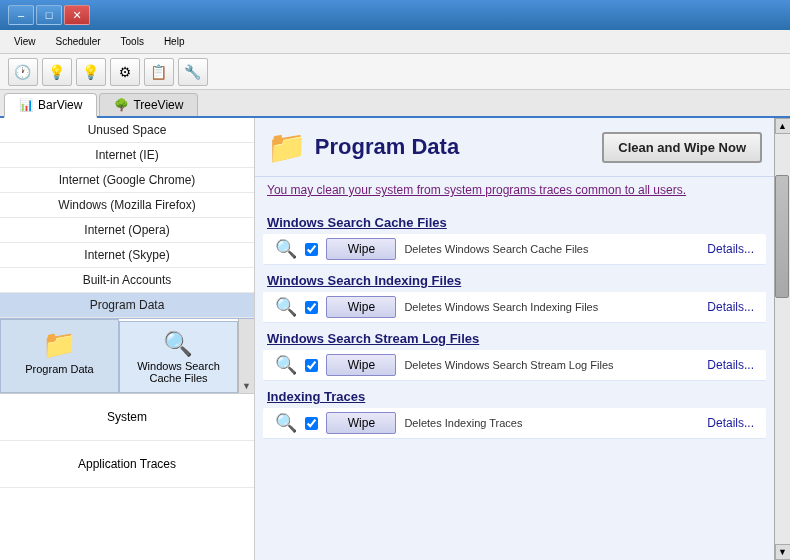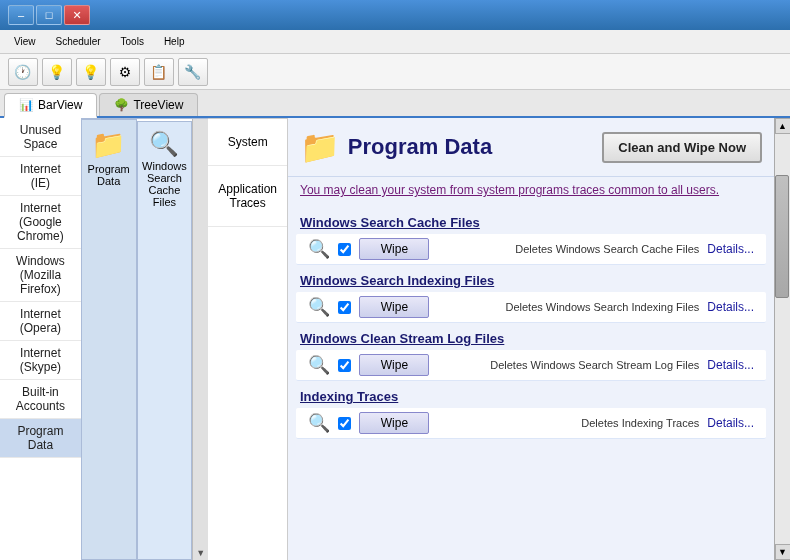--- a/index.html
+++ b/index.html
@@ -97,25 +97,25 @@
     .tab-icon { font-size: 12px; }
 
     
     .main-area {
       display: flex;
       height: calc(560px - 30px - 24px - 36px - 28px);
     }
 
     
     .left-panel {
-      width: 288px;
+      width: 255px;
       background: white;
       border-right: 1px solid #ccc;
       display: flex;
-      flex-direction: row;
+      flex-direction: column;
       overflow: hidden;
     }
     .nav-list { overflow-y: auto; }
     .nav-item {
       padding: 5px 10px;
       border-bottom: 1px solid #e8e8e8;
       cursor: pointer;
       font-size: 12px;
       color: #222;
       text-align: center;
@@ -237,21 +237,20 @@
       font-size: 12px;
       cursor: pointer;
       border-radius: 2px;
       width: 70px;
     }
     .section-row-desc {
       flex: 1;
       font-size: 11px;
       color: #333;
       line-height: 1.3;
-      text-align: right;
     }
     .details-link {
       color: #1a1a9e;
       font-size: 12px;
       cursor: pointer;
       text-decoration: none;
       flex-shrink: 0;
     }
 
     
@@ -394,21 +393,21 @@
         <div class="section-row">
           <span class="section-row-icon">🔍</span>
           <div class="checkbox-wrap">
             <input type="checkbox" checked="" style="">
           </div>
           <button class="wipe-btn">Wipe</button>
           <div class="section-row-desc">Deletes Windows Search Indexing Files</div>
           <a class="details-link">Details...</a>
         </div>
 
-        <div class="section-header">Windows Clean Stream Log Files</div>
+        <div class="section-header">Windows Search Stream Log Files</div>
         <div class="section-row">
           <span class="section-row-icon">🔍</span>
           <div class="checkbox-wrap">
             <input type="checkbox" checked="" style="">
           </div>
           <button class="wipe-btn">Wipe</button>
           <div class="section-row-desc">Deletes Windows Search Stream Log Files</div>
           <a class="details-link">Details...</a>
         </div>
 

